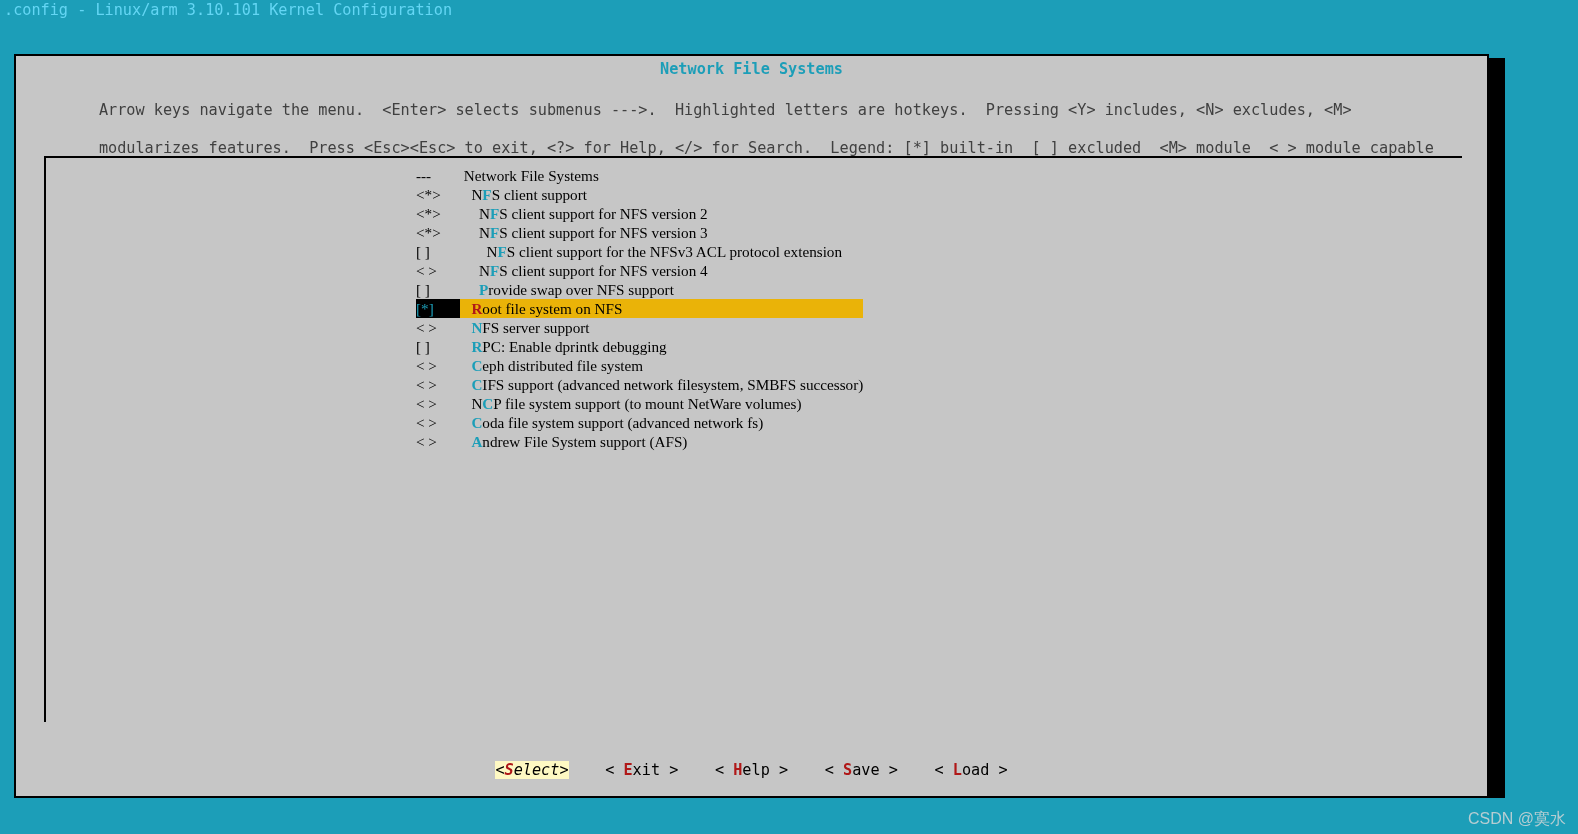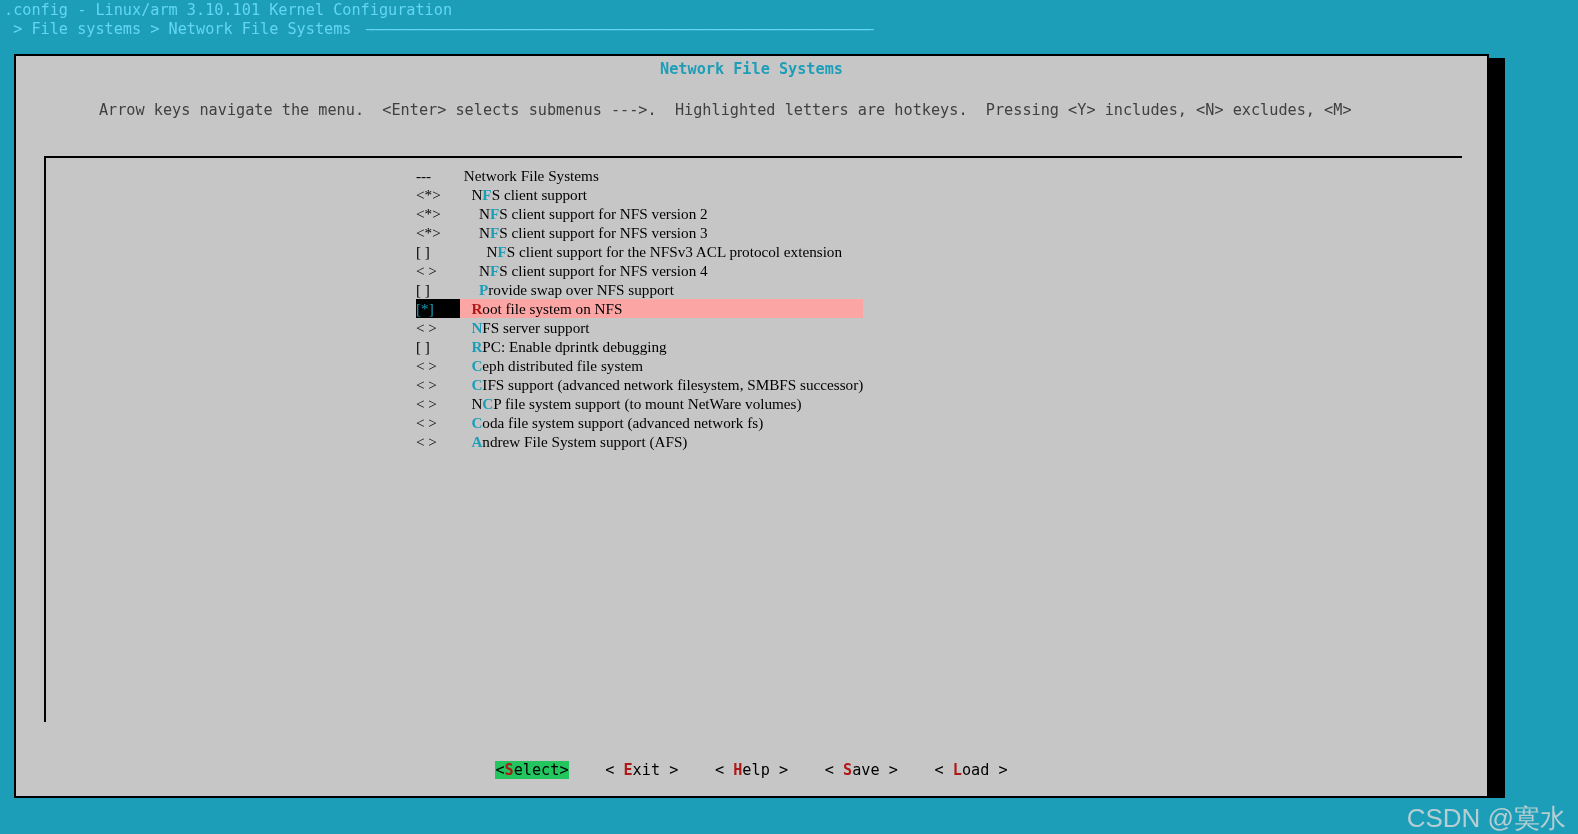--- a/index.html
+++ b/index.html
@@ -50,59 +50,59 @@
   }
   .menu{
     position:absolute;
     left:370px; top:8px;
     white-space:pre;
     font-family:Liberation Serif, serif;
   }
   .menu-row{height:19px;}
   .menu-row .bracket{display:inline-block;width:44px;}
   .menu-row .pad{display:inline-block;}
-  .menu-row.sel{background:#fca5a5;color:#000;}
+  .menu-row.sel{background:#eab308;color:#000;}
   .menu-row.sel .bracket{color:#1c9eb8;background:#000;}
   .hot{color:#1c9eb8;font-weight:bold;}
   .menu-row.sel .hot{color:#b01818;font-weight:bold;}
   .btn-bar{
     position:absolute;
     bottom:16px; left:0; right:0;
     text-align:center;
     white-space:pre;
   }
   .btn{display:inline;}
-  .btn.sel{background:#22c55e;color:#000;}
+  .btn.sel{background:#fef9c3;color:#000;font-style:italic;}
   .bhot{color:#b01818;font-weight:bold;}
   .watermark{
     position:absolute;
     right:12px; bottom:6px;
     color:#d8d8d8;
     font-family:"Arial","Helvetica",sans-serif;
-    font-size:26px;
+    font-size:16px;
     opacity:0.82;
   }
   .dash-fill::after{
     content:" \2014\2014\2014\2014\2014\2014\2014\2014\2014\2014\2014\2014\2014\2014\2014\2014\2014\2014\2014\2014\2014\2014\2014\2014\2014\2014\2014\2014\2014\2014\2014\2014\2014\2014\2014\2014\2014\2014\2014\2014\2014\2014\2014\2014\2014\2014\2014\2014\2014\2014\2014\2014\2014\2014\2014\2014\2014\2014\2014\2014\2014\2014\2014\2014\2014\2014\2014\2014\2014\2014\2014\2014\2014\2014\2014\2014\2014\2014\2014\2014\2014\2014\2014\2014\2014\2014\2014\2014\2014\2014\2014\2014\2014\2014\2014\2014\2014\2014";
     letter-spacing:-4px;
   }
 </style>
 </head>
 <body>
 
 <div class="screen">
   <div class="title-line">.config - Linux/arm 3.10.101 Kernel Configuration</div>
-  <div class="breadcrumb-line dash-fill"><span> &gt; File systems &gt; Network File Systems </span></div>
 
   <div class="shadow"></div>
 
   <div class="main-box">
     <div class="box-title">Network File Systems</div>
     <div class="instructions">
       <span>Arrow keys navigate the menu.  &lt;Enter&gt; selects submenus ---&gt;.  Highlighted letters are hotkeys.  Pressing &lt;Y&gt; includes, &lt;N&gt; excludes, &lt;M&gt;</span><br>
+      <span>modularizes features.  Press &lt;Esc&gt;&lt;Esc&gt; to exit, &lt;?&gt; for Help, &lt;/&gt; for Search.  Legend: [*] built-in  [ ] excluded  &lt;M&gt; module  &lt; &gt; module capable</span>
     </div>
 
     <div class="inner-box">
       <div class="menu" id="menu"><div class="menu-row"><span class="bracket">---</span><span class="pad"> </span><span>Network File Systems</span></div><div class="menu-row"><span class="bracket">&lt;*&gt;</span><span class="pad">   </span><span>N</span><span class="hot">F</span><span>S client support</span></div><div class="menu-row"><span class="bracket">&lt;*&gt;</span><span class="pad">     </span><span>N</span><span class="hot">F</span><span>S client support for NFS version 2</span></div><div class="menu-row"><span class="bracket">&lt;*&gt;</span><span class="pad">     </span><span>N</span><span class="hot">F</span><span>S client support for NFS version 3</span></div><div class="menu-row"><span class="bracket">[ ]</span><span class="pad">       </span><span>N</span><span class="hot">F</span><span>S client support for the NFSv3 ACL protocol extension</span></div><div class="menu-row"><span class="bracket">&lt; &gt;</span><span class="pad">     </span><span>N</span><span class="hot">F</span><span>S client support for NFS version 4</span></div><div class="menu-row"><span class="bracket">[ ]</span><span class="pad">     </span><span class="hot">P</span><span>rovide swap over NFS support</span></div><div class="menu-row sel"><span class="bracket">[*]</span><span class="pad">   </span><span class="hot">R</span><span>oot file system on NFS</span></div><div class="menu-row"><span class="bracket">&lt; &gt;</span><span class="pad">   </span><span class="hot">N</span><span>FS server support</span></div><div class="menu-row"><span class="bracket">[ ]</span><span class="pad">   </span><span class="hot">R</span><span>PC: Enable dprintk debugging</span></div><div class="menu-row"><span class="bracket">&lt; &gt;</span><span class="pad">   </span><span class="hot">C</span><span>eph distributed file system</span></div><div class="menu-row"><span class="bracket">&lt; &gt;</span><span class="pad">   </span><span class="hot">C</span><span>IFS support (advanced network filesystem, SMBFS successor)</span></div><div class="menu-row"><span class="bracket">&lt; &gt;</span><span class="pad">   </span><span>N</span><span class="hot">C</span><span>P file system support (to mount NetWare volumes)</span></div><div class="menu-row"><span class="bracket">&lt; &gt;</span><span class="pad">   </span><span class="hot">C</span><span>oda file system support (advanced network fs)</span></div><div class="menu-row"><span class="bracket">&lt; &gt;</span><span class="pad">   </span><span class="hot">A</span><span>ndrew File System support (AFS)</span></div></div>
     </div>
 
     <div class="btn-bar" id="btnbar"><span class="btn sel"><span>&lt;</span><span class="bhot">S</span><span>elect</span><span>&gt;</span></span><span>    </span><span class="btn"><span>&lt; </span><span class="bhot">E</span><span>xit </span><span>&gt;</span></span><span>    </span><span class="btn"><span>&lt; </span><span class="bhot">H</span><span>elp </span><span>&gt;</span></span><span>    </span><span class="btn"><span>&lt; </span><span class="bhot">S</span><span>ave </span><span>&gt;</span></span><span>    </span><span class="btn"><span>&lt; </span><span class="bhot">L</span><span>oad </span><span>&gt;</span></span></div>
   </div>
 
   <div class="watermark">CSDN @寞水</div>

